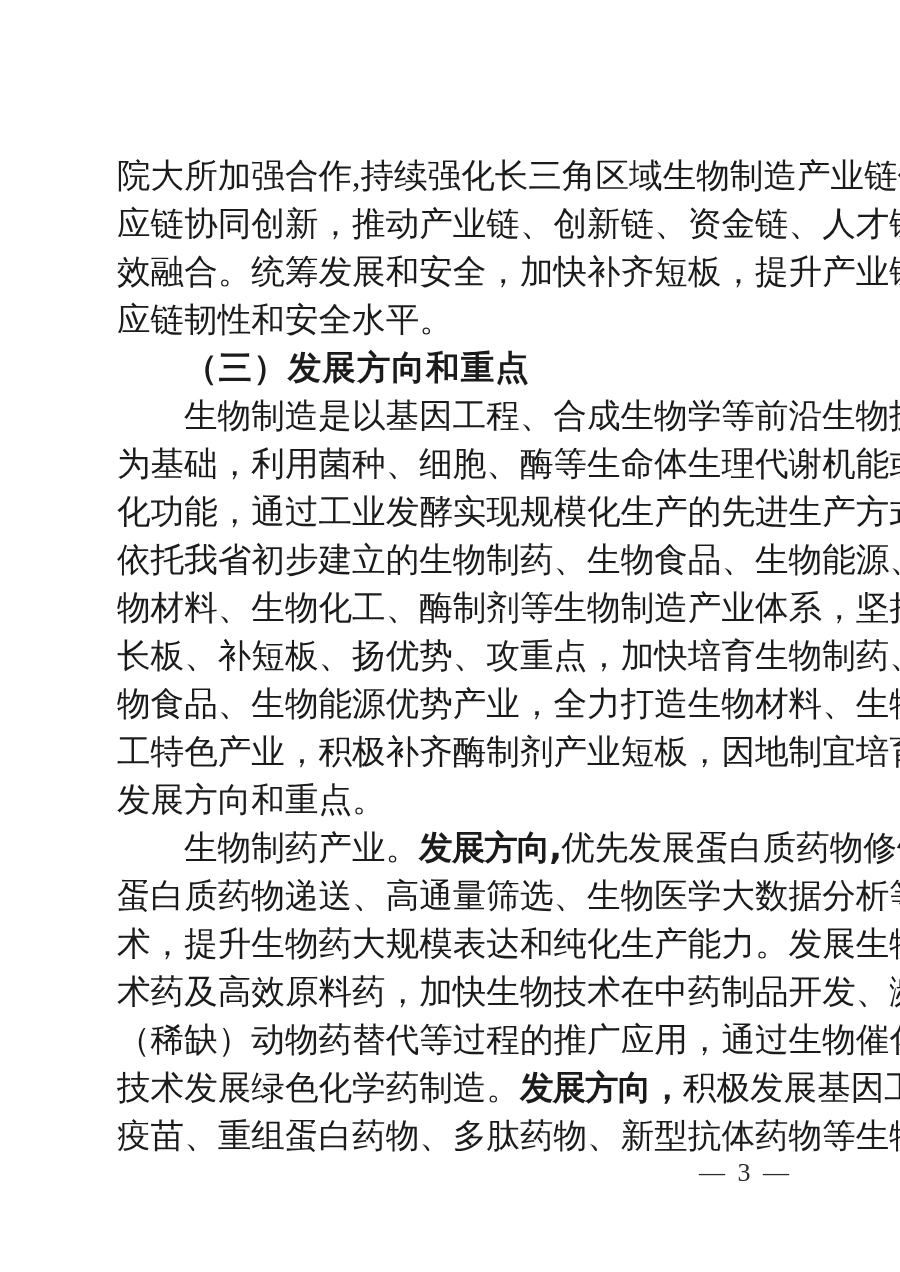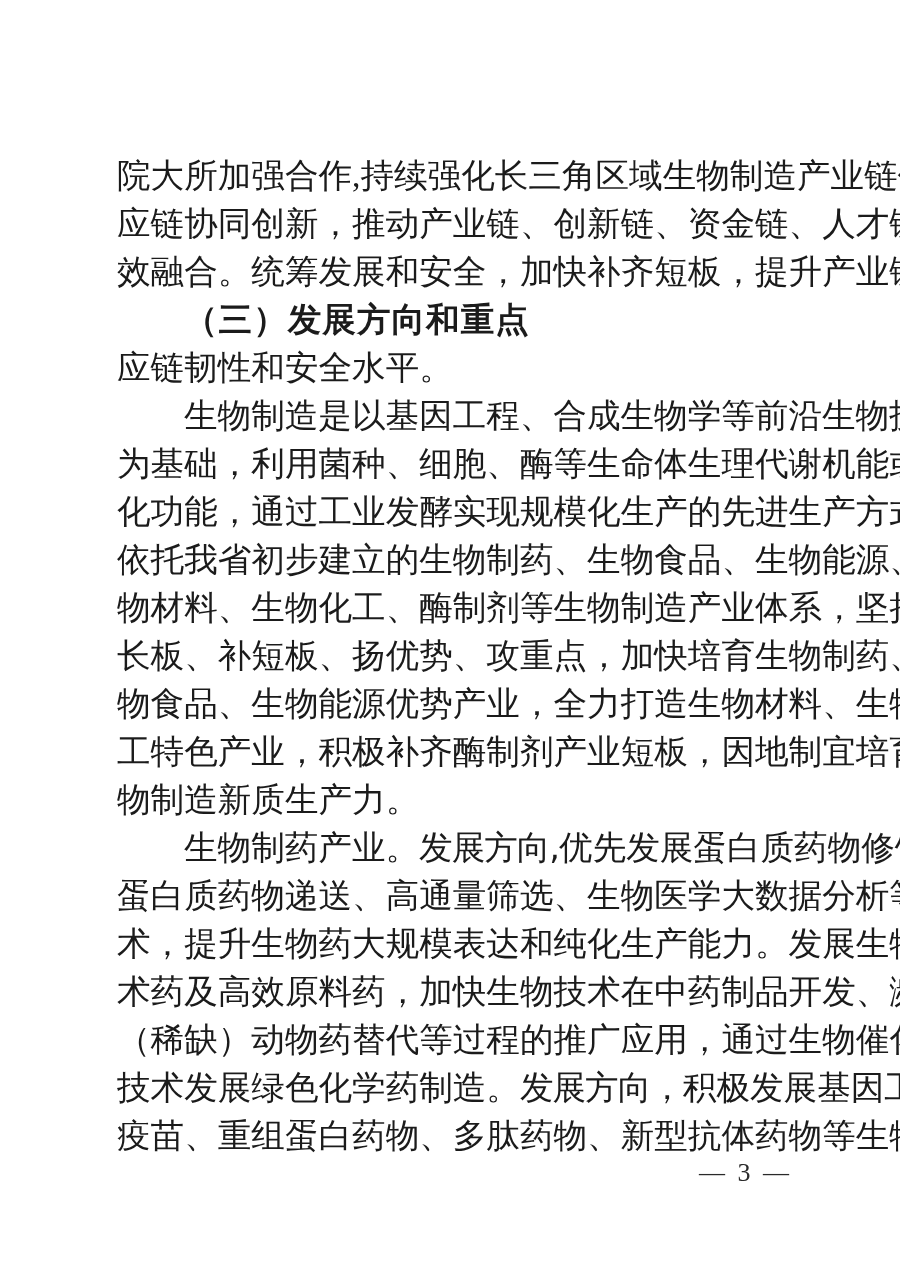--- a/index.html
+++ b/index.html
@@ -52,21 +52,21 @@
 
   
   .heading {
     font-weight: 700;
     letter-spacing: 1px;
   }
 
   
   .hei {
     font-family: "DejaVu Sans", "Liberation Sans", sans-serif;
-    font-weight: 400;
+    font-weight: 700;
     letter-spacing: -1px;
   }
 
   
   #footer {
     position: absolute;
     left: 0;
     top: 1158px;
     width: 900px;
     text-align: right;
@@ -80,31 +80,31 @@
 </style>
 </head>
 <body>
 
 <div id="page">
 
   <div id="content">
       <div class="line just"><span class="ch">院</span><span class="ch">大</span><span class="ch">所</span><span class="ch">加</span><span class="ch">强</span><span class="ch">合</span><span class="ch">作</span><span class="ch">,</span><span class="ch">持</span><span class="ch">续</span><span class="ch">强</span><span class="ch">化</span><span class="ch">长</span><span class="ch">三</span><span class="ch">角</span><span class="ch">区</span><span class="ch">域</span><span class="ch">生</span><span class="ch">物</span><span class="ch">制</span><span class="ch">造</span><span class="ch">产</span><span class="ch">业</span><span class="ch">链</span><span class="ch">供</span></div>
       <div class="line just"><span class="ch">应</span><span class="ch">链</span><span class="ch">协</span><span class="ch">同</span><span class="ch">创</span><span class="ch">新</span><span class="ch">，</span><span class="ch">推</span><span class="ch">动</span><span class="ch">产</span><span class="ch">业</span><span class="ch">链</span><span class="ch">、</span><span class="ch">创</span><span class="ch">新</span><span class="ch">链</span><span class="ch">、</span><span class="ch">资</span><span class="ch">金</span><span class="ch">链</span><span class="ch">、</span><span class="ch">人</span><span class="ch">才</span><span class="ch">链</span></div>
       <div class="line just"><span class="ch">效</span><span class="ch">融</span><span class="ch">合</span><span class="ch">。</span><span class="ch">统</span><span class="ch">筹</span><span class="ch">发</span><span class="ch">展</span><span class="ch">和</span><span class="ch">安</span><span class="ch">全</span><span class="ch">，</span><span class="ch">加</span><span class="ch">快</span><span class="ch">补</span><span class="ch">齐</span><span class="ch">短</span><span class="ch">板</span><span class="ch">，</span><span class="ch">提</span><span class="ch">升</span><span class="ch">产</span><span class="ch">业</span><span class="ch">链</span></div>
+      <div class="line">应链韧性和安全水平。</div>
       <div class="line heading indent">（三）发展方向和重点</div>
-      <div class="line">应链韧性和安全水平。</div>
       <div class="line indent just"><span class="ch">生</span><span class="ch">物</span><span class="ch">制</span><span class="ch">造</span><span class="ch">是</span><span class="ch">以</span><span class="ch">基</span><span class="ch">因</span><span class="ch">工</span><span class="ch">程</span><span class="ch">、</span><span class="ch">合</span><span class="ch">成</span><span class="ch">生</span><span class="ch">物</span><span class="ch">学</span><span class="ch">等</span><span class="ch">前</span><span class="ch">沿</span><span class="ch">生</span><span class="ch">物</span><span class="ch">技</span></div>
       <div class="line just"><span class="ch">为</span><span class="ch">基</span><span class="ch">础</span><span class="ch">，</span><span class="ch">利</span><span class="ch">用</span><span class="ch">菌</span><span class="ch">种</span><span class="ch">、</span><span class="ch">细</span><span class="ch">胞</span><span class="ch">、</span><span class="ch">酶</span><span class="ch">等</span><span class="ch">生</span><span class="ch">命</span><span class="ch">体</span><span class="ch">生</span><span class="ch">理</span><span class="ch">代</span><span class="ch">谢</span><span class="ch">机</span><span class="ch">能</span><span class="ch">或</span></div>
       <div class="line just"><span class="ch">化</span><span class="ch">功</span><span class="ch">能</span><span class="ch">，</span><span class="ch">通</span><span class="ch">过</span><span class="ch">工</span><span class="ch">业</span><span class="ch">发</span><span class="ch">酵</span><span class="ch">实</span><span class="ch">现</span><span class="ch">规</span><span class="ch">模</span><span class="ch">化</span><span class="ch">生</span><span class="ch">产</span><span class="ch">的</span><span class="ch">先</span><span class="ch">进</span><span class="ch">生</span><span class="ch">产</span><span class="ch">方</span><span class="ch">式</span></div>
       <div class="line just"><span class="ch">依</span><span class="ch">托</span><span class="ch">我</span><span class="ch">省</span><span class="ch">初</span><span class="ch">步</span><span class="ch">建</span><span class="ch">立</span><span class="ch">的</span><span class="ch">生</span><span class="ch">物</span><span class="ch">制</span><span class="ch">药</span><span class="ch">、</span><span class="ch">生</span><span class="ch">物</span><span class="ch">食</span><span class="ch">品</span><span class="ch">、</span><span class="ch">生</span><span class="ch">物</span><span class="ch">能</span><span class="ch">源</span><span class="ch">、</span></div>
       <div class="line just"><span class="ch">物</span><span class="ch">材</span><span class="ch">料</span><span class="ch">、</span><span class="ch">生</span><span class="ch">物</span><span class="ch">化</span><span class="ch">工</span><span class="ch">、</span><span class="ch">酶</span><span class="ch">制</span><span class="ch">剂</span><span class="ch">等</span><span class="ch">生</span><span class="ch">物</span><span class="ch">制</span><span class="ch">造</span><span class="ch">产</span><span class="ch">业</span><span class="ch">体</span><span class="ch">系</span><span class="ch">，</span><span class="ch">坚</span><span class="ch">持</span></div>
       <div class="line just"><span class="ch">长</span><span class="ch">板</span><span class="ch">、</span><span class="ch">补</span><span class="ch">短</span><span class="ch">板</span><span class="ch">、</span><span class="ch">扬</span><span class="ch">优</span><span class="ch">势</span><span class="ch">、</span><span class="ch">攻</span><span class="ch">重</span><span class="ch">点</span><span class="ch">，</span><span class="ch">加</span><span class="ch">快</span><span class="ch">培</span><span class="ch">育</span><span class="ch">生</span><span class="ch">物</span><span class="ch">制</span><span class="ch">药</span><span class="ch">、</span></div>
       <div class="line just"><span class="ch">物</span><span class="ch">食</span><span class="ch">品</span><span class="ch">、</span><span class="ch">生</span><span class="ch">物</span><span class="ch">能</span><span class="ch">源</span><span class="ch">优</span><span class="ch">势</span><span class="ch">产</span><span class="ch">业</span><span class="ch">，</span><span class="ch">全</span><span class="ch">力</span><span class="ch">打</span><span class="ch">造</span><span class="ch">生</span><span class="ch">物</span><span class="ch">材</span><span class="ch">料</span><span class="ch">、</span><span class="ch">生</span><span class="ch">物</span></div>
       <div class="line just"><span class="ch">工</span><span class="ch">特</span><span class="ch">色</span><span class="ch">产</span><span class="ch">业</span><span class="ch">，</span><span class="ch">积</span><span class="ch">极</span><span class="ch">补</span><span class="ch">齐</span><span class="ch">酶</span><span class="ch">制</span><span class="ch">剂</span><span class="ch">产</span><span class="ch">业</span><span class="ch">短</span><span class="ch">板</span><span class="ch">，</span><span class="ch">因</span><span class="ch">地</span><span class="ch">制</span><span class="ch">宜</span><span class="ch">培</span><span class="ch">育</span></div>
-      <div class="line">物制造新质生产力。</div>
+      <div class="line">发展方向和重点。</div>
       <div class="line indent"><span class="">生物制药产业。</span><span class="hei">发展方向,</span><span class="">优先发展蛋白质药物修饰、</span></div>
       <div class="line just"><span class="ch">蛋</span><span class="ch">白</span><span class="ch">质</span><span class="ch">药</span><span class="ch">物</span><span class="ch">递</span><span class="ch">送</span><span class="ch">、</span><span class="ch">高</span><span class="ch">通</span><span class="ch">量</span><span class="ch">筛</span><span class="ch">选</span><span class="ch">、</span><span class="ch">生</span><span class="ch">物</span><span class="ch">医</span><span class="ch">学</span><span class="ch">大</span><span class="ch">数</span><span class="ch">据</span><span class="ch">分</span><span class="ch">析</span><span class="ch">等</span></div>
       <div class="line just"><span class="ch">术</span><span class="ch">，</span><span class="ch">提</span><span class="ch">升</span><span class="ch">生</span><span class="ch">物</span><span class="ch">药</span><span class="ch">大</span><span class="ch">规</span><span class="ch">模</span><span class="ch">表</span><span class="ch">达</span><span class="ch">和</span><span class="ch">纯</span><span class="ch">化</span><span class="ch">生</span><span class="ch">产</span><span class="ch">能</span><span class="ch">力</span><span class="ch">。</span><span class="ch">发</span><span class="ch">展</span><span class="ch">生</span><span class="ch">物</span></div>
       <div class="line just"><span class="ch">术</span><span class="ch">药</span><span class="ch">及</span><span class="ch">高</span><span class="ch">效</span><span class="ch">原</span><span class="ch">料</span><span class="ch">药</span><span class="ch">，</span><span class="ch">加</span><span class="ch">快</span><span class="ch">生</span><span class="ch">物</span><span class="ch">技</span><span class="ch">术</span><span class="ch">在</span><span class="ch">中</span><span class="ch">药</span><span class="ch">制</span><span class="ch">品</span><span class="ch">开</span><span class="ch">发</span><span class="ch">、</span><span class="ch">濒</span></div>
       <div class="line just"><span class="ch">（</span><span class="ch">稀</span><span class="ch">缺</span><span class="ch">）</span><span class="ch">动</span><span class="ch">物</span><span class="ch">药</span><span class="ch">替</span><span class="ch">代</span><span class="ch">等</span><span class="ch">过</span><span class="ch">程</span><span class="ch">的</span><span class="ch">推</span><span class="ch">广</span><span class="ch">应</span><span class="ch">用</span><span class="ch">，</span><span class="ch">通</span><span class="ch">过</span><span class="ch">生</span><span class="ch">物</span><span class="ch">催</span><span class="ch">化</span></div>
       <div class="line"><span class="">技术发展绿色化学药制造。</span><span class="hei">发展方向，</span><span class="">积极发展基因工程</span></div>
       <div class="line just"><span class="ch">疫</span><span class="ch">苗</span><span class="ch">、</span><span class="ch">重</span><span class="ch">组</span><span class="ch">蛋</span><span class="ch">白</span><span class="ch">药</span><span class="ch">物</span><span class="ch">、</span><span class="ch">多</span><span class="ch">肽</span><span class="ch">药</span><span class="ch">物</span><span class="ch">、</span><span class="ch">新</span><span class="ch">型</span><span class="ch">抗</span><span class="ch">体</span><span class="ch">药</span><span class="ch">物</span><span class="ch">等</span><span class="ch">生</span><span class="ch">物</span></div>
     </div>
 
   <div id="footer">— 3 —</div>

